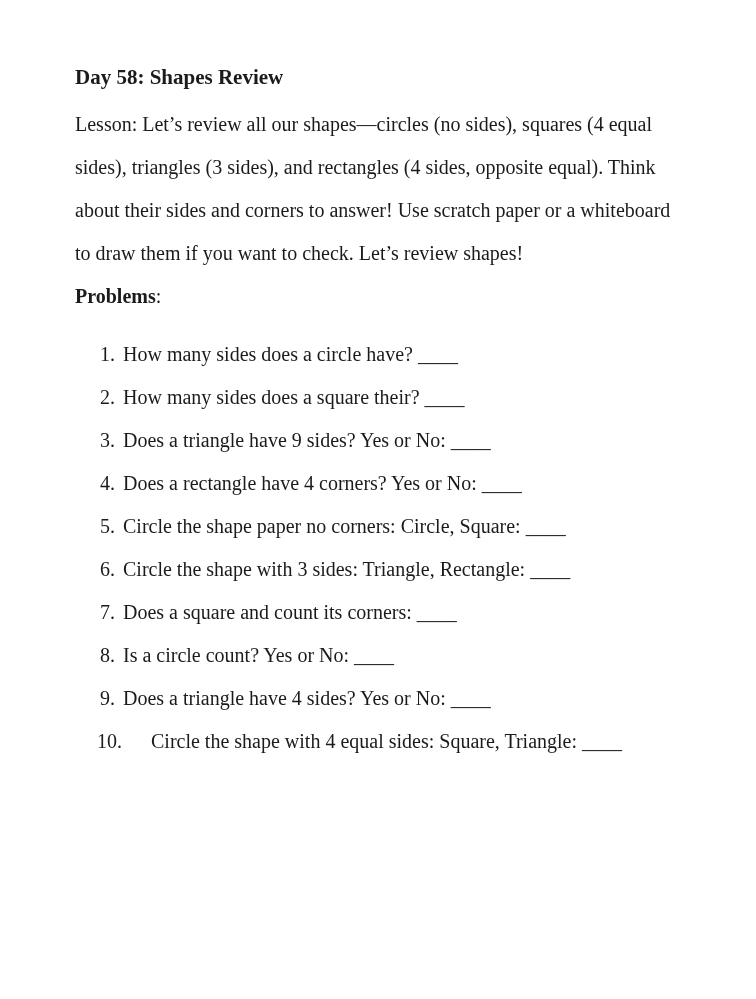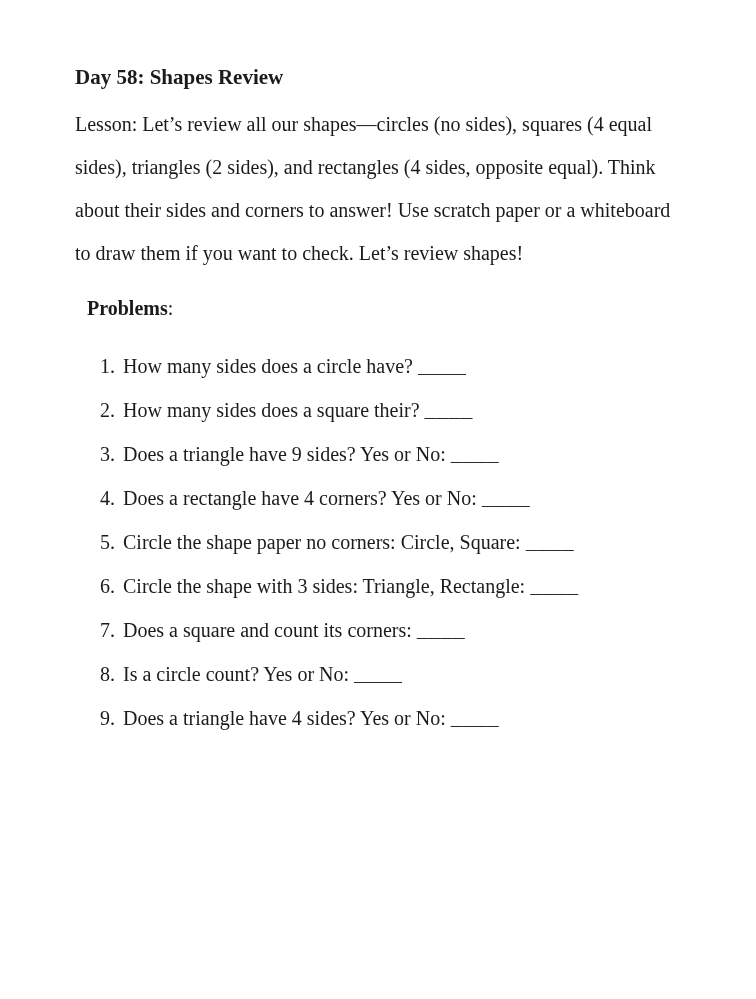--- a/index.html
+++ b/index.html
@@ -22,21 +22,21 @@
   .doc-title {
     font-size: 21px;
     font-weight: bold;
     margin: 0;
     line-height: 43px;
   }
   .lesson {
     margin: 4px 0 0 0;
   }
   .problems-heading {
-    margin: 12px;
+    margin: 0;
   }
   .problems-heading b {
     font-weight: bold;
   }
   ol.problems {
     list-style: none;
     margin: 15px 0 0 0;
     padding: 0;
   }
   ol.problems li {
@@ -52,31 +52,30 @@
   ol.problems li.wide-num {
     text-indent: 28px;
   }
   ol.problems li.wide-num .num {
     left: 22px;
     text-indent: 0;
   }
   .blank {
     letter-spacing: 0;
     white-space: nowrap;
-    font-family: Liberation Mono, monospace;
   }
 </style>
 </head>
 <body>
 
 <div class="page">
 
   <h1 class="doc-title">Day 58: Shapes Review</h1>
 
-  <p class="lesson">Lesson: Let’s review all our shapes—circles (no sides), squares (4 equal sides), triangles (2 sides), and rectangles (4 sides, opposite equal). Think about their sides and corners to answer! Use scratch paper or a whiteboard to draw them if you want to check. Let’s review shapes!</p>
+  <p class="lesson">Lesson: Let’s review all our shapes—circles (no sides), squares (4 equal sides), triangles (3 sides), and rectangles (4 sides, opposite equal). Think about their sides and corners to answer! Use scratch paper or a whiteboard to draw them if you want to check. Let’s review shapes!</p>
 
   <p class="problems-heading"><b>Problems</b><span>:</span></p>
 
   <ol class="problems">
     <li>
       <span class="num">1.</span>
       <span>How many sides does a circle have?</span>
       <span class="blank">____</span>
     </li>
     <li>
@@ -112,15 +111,20 @@
     <li>
       <span class="num">8.</span>
       <span>Is a circle count? Yes or No:</span>
       <span class="blank">____</span>
     </li>
     <li>
       <span class="num">9.</span>
       <span>Does a triangle have 4 sides? Yes or No:</span>
       <span class="blank">____</span>
     </li>
+    <li class="wide-num">
+      <span class="num">10.</span>
+      <span>Circle the shape with 4 equal sides: Square, Triangle:</span>
+      <span class="blank">____</span>
+    </li>
   </ol>
 
 </div>
 
 </body></html>

